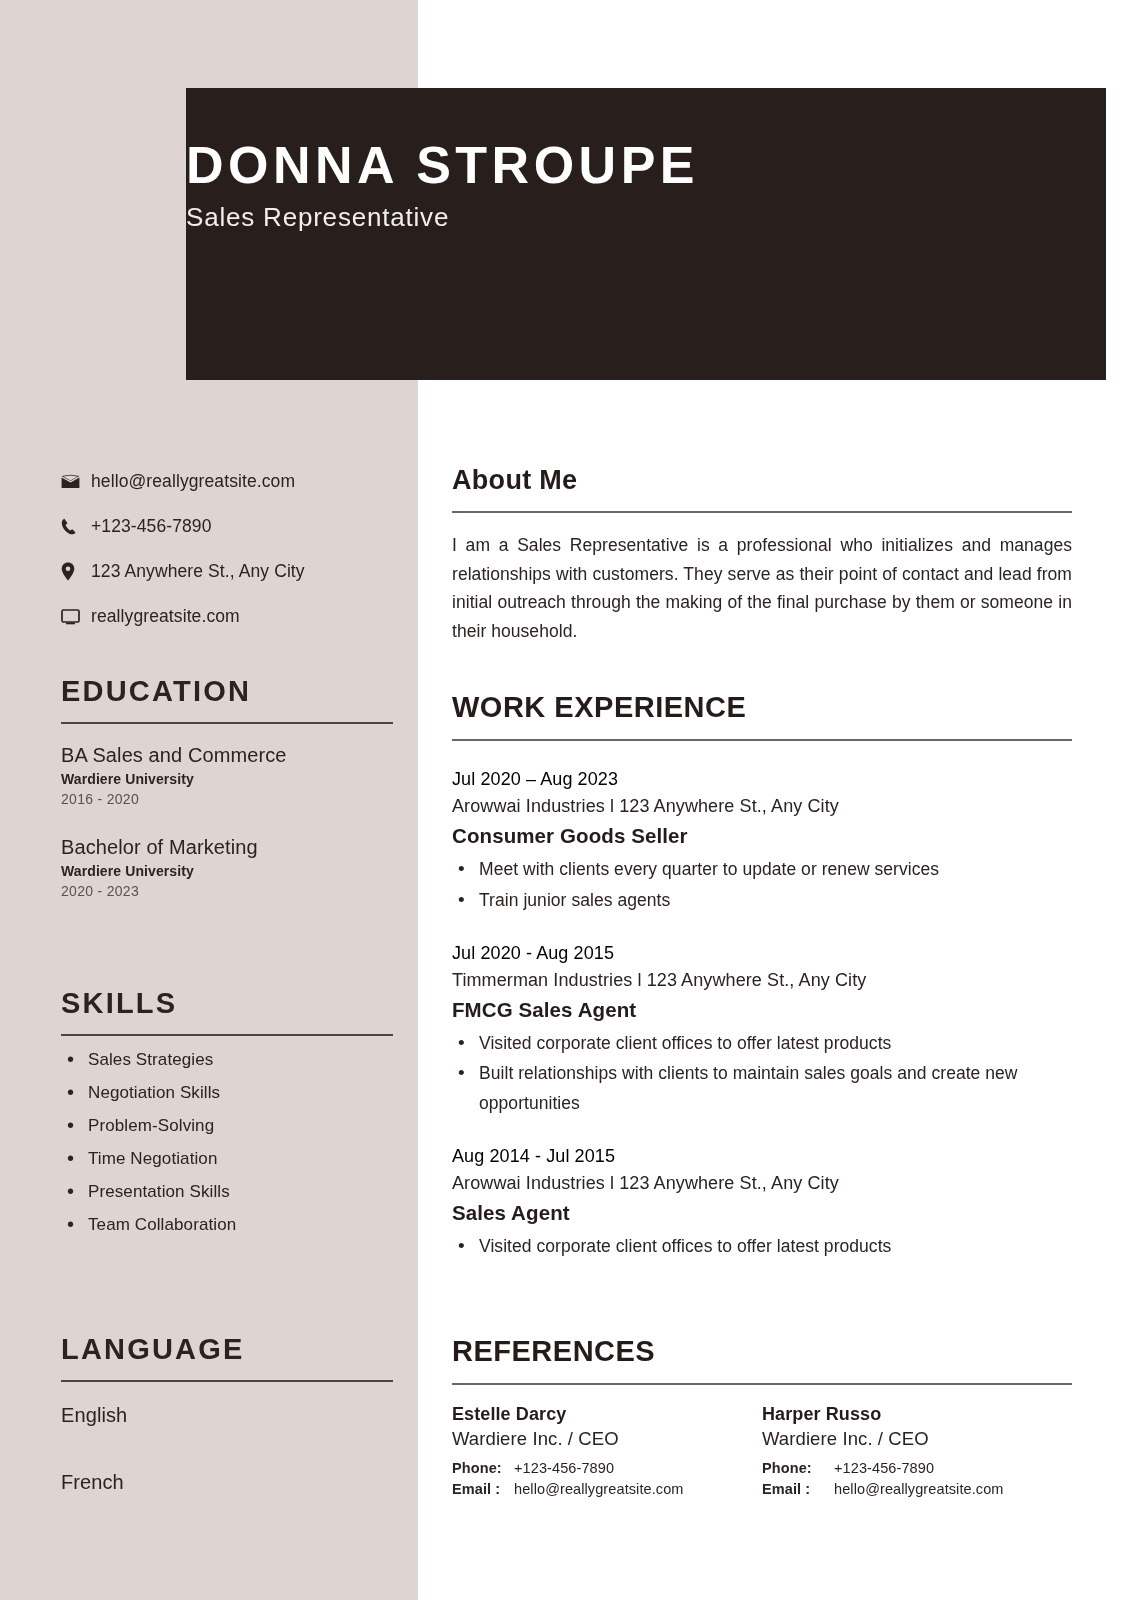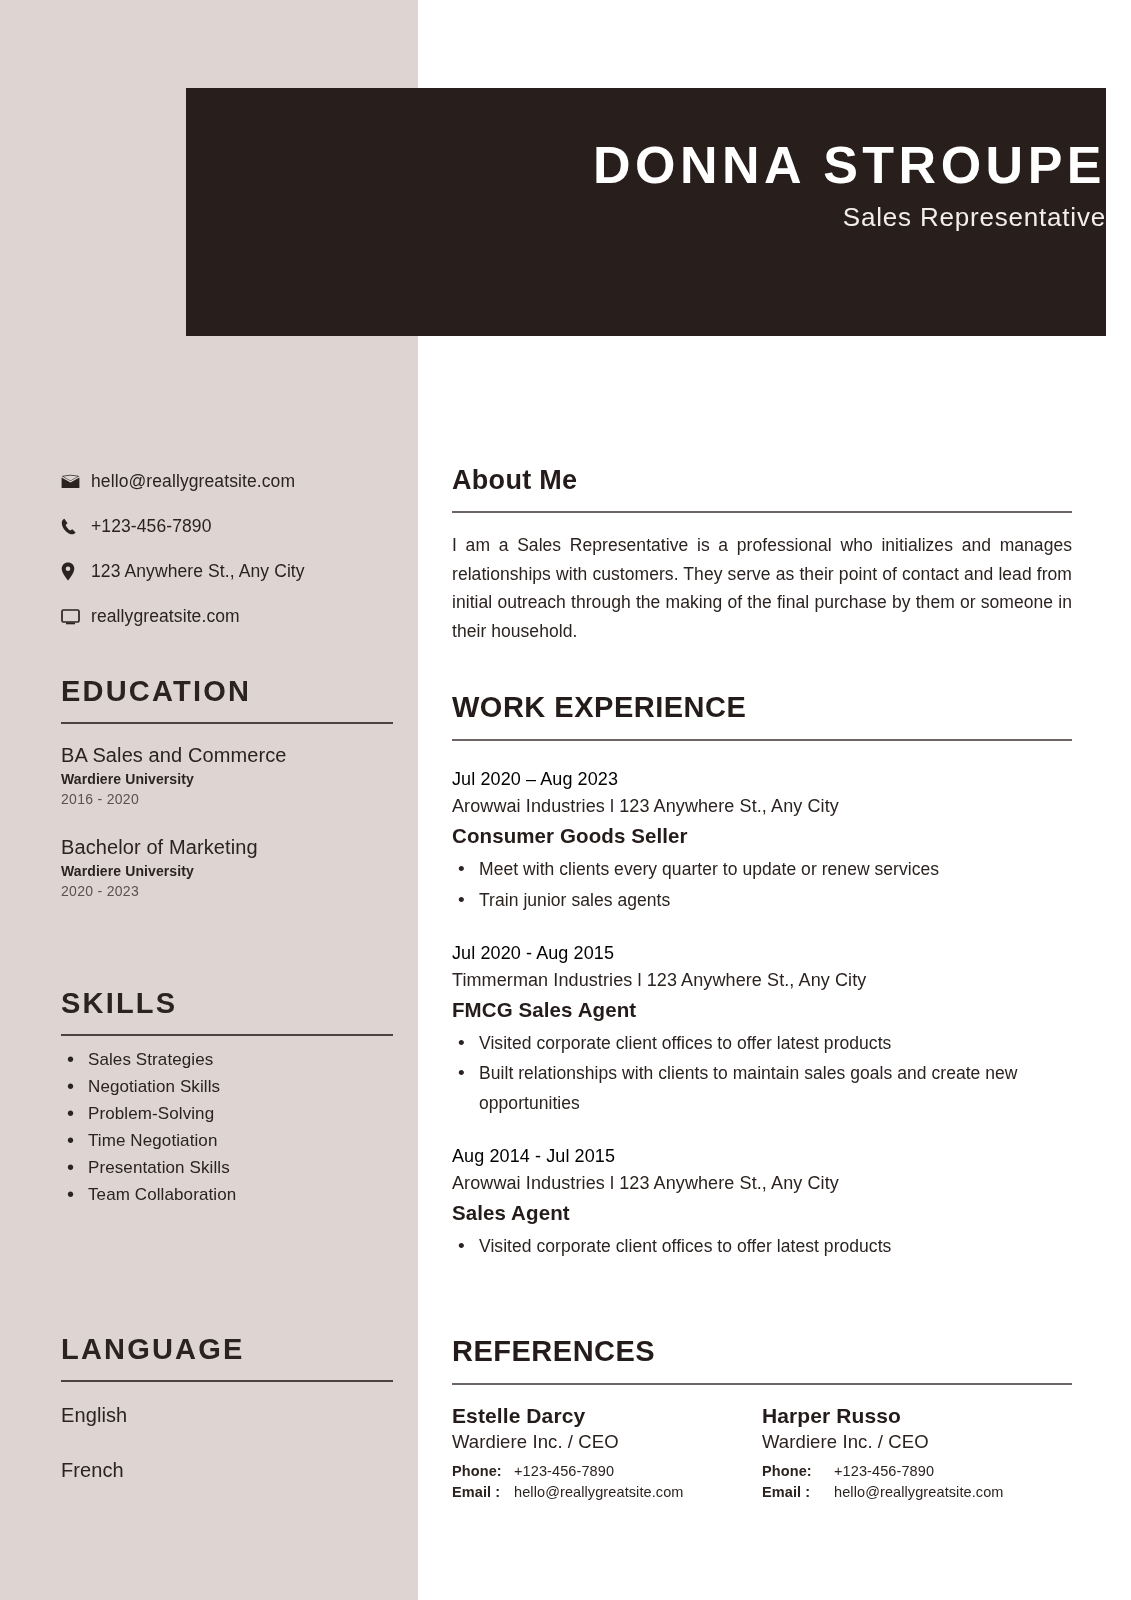--- a/index.html
+++ b/index.html
@@ -15,24 +15,24 @@
   
   .sidebar {
     position:absolute; left:0; top:0;
     width:418px; height:1600px;
     background:#ded5d2;
   }
 
   
   .name-banner {
     position:absolute; left:186px; top:88px;
-    width:920px; height:248px;
+    width:920px; height:292px;
     background:#281f1c;
     color:#ffffff;
-    text-align:right;
+    text-align:left;
   }
   .name-title {
     margin-top:48px;
     font-size:52px;
     font-weight:700;
     letter-spacing:4.5px;
     line-height:1.12;
     color:#ffffff;
   }
   .name-subtitle {
@@ -78,21 +78,21 @@
   .edu-degree { font-size:20px; color:#2b2320; line-height:1.25; letter-spacing:0.1px; }
   .edu-school { font-size:14px; font-weight:700; color:#2b2320; margin-top:3px; letter-spacing:0.1px; }
   .edu-years { font-size:14px; color:#5a5150; margin-top:4px; letter-spacing:0.3px; }
 
   .sk-list { margin-top:14px; list-style:none; }
   .sk-item {
     position:relative;
     font-size:17px;
     color:#2b2320;
     padding-left:27px;
-    margin-top:7px;
+    margin-top:13px;
     letter-spacing:0.1px;
   }
   .sk-item:first-child { margin-top:14px; }
   .sk-item::before {
     content:"•";
     position:absolute; left:6px; top:-2px;
     font-size:20px; color:#2b2320;
   }
 
   .lang-item { font-size:20px; color:#2b2320; margin-top:22px; letter-spacing:0.1px; }
@@ -130,21 +130,21 @@
     letter-spacing:0.05px;
   }
   .job-li::before {
     content:"•";
     position:absolute; left:6px; top:-1px;
     font-size:19px; color:#2b2320;
   }
 
   .refs { display:flex; margin-top:19px; }
   .ref-col { width:312px; }
-  .ref-name { font-size:21px; font-weight:700; color:#241c1a; letter-spacing:0.1px; }
+  .ref-name { font-size:18px; font-weight:700; color:#241c1a; letter-spacing:0.1px; }
   .ref-role { font-size:18.5px; color:#2b2320; margin-top:3px; letter-spacing:0.1px; }
   .ref-line { display:flex; margin-top:10px; font-size:14.5px; color:#2b2320; }
   .ref-line.second { margin-top:5px; }
   .ref-lbl { font-weight:700; min-width:62px; letter-spacing:0.1px; }
   .ref-col.second .ref-lbl { min-width:72px; }
   .ref-val { letter-spacing:0.1px; }
 </style>
 </head>
 <body>
 
@@ -227,21 +227,21 @@
       <li class="sk-item">Time Negotiation</li>
       <li class="sk-item">Presentation Skills</li>
       <li class="sk-item">Team Collaboration</li>
     </ul>
   </div>
 
   <div class="sb-section" style="top:1334px;">
     <div class="sb-head">LANGUAGE</div>
     <div class="sb-rule"></div>
     <div class="lang-item">English</div>
-    <div class="lang-item" style="margin-top:32px;">French</div>
+    <div class="lang-item" style="margin-top:44px;">French</div>
   </div>
 
   <div class="main">
 
     <div style="position:absolute; top:466px; width:620px;">
       <div class="m-head">About Me</div>
       <div class="m-rule"></div>
       <div class="about-txt">I am a Sales Representative is a professional who initializes and manages relationships with customers. They serve as their point of contact and lead from initial outreach through the making of the final purchase by them or someone in their household.</div>
     </div>
 

